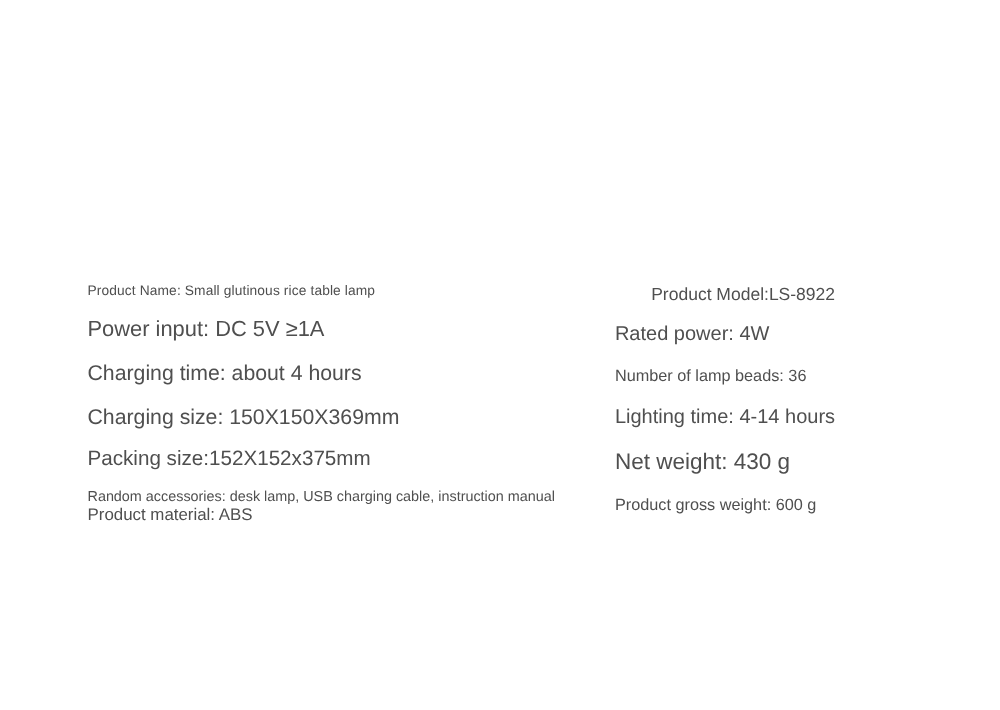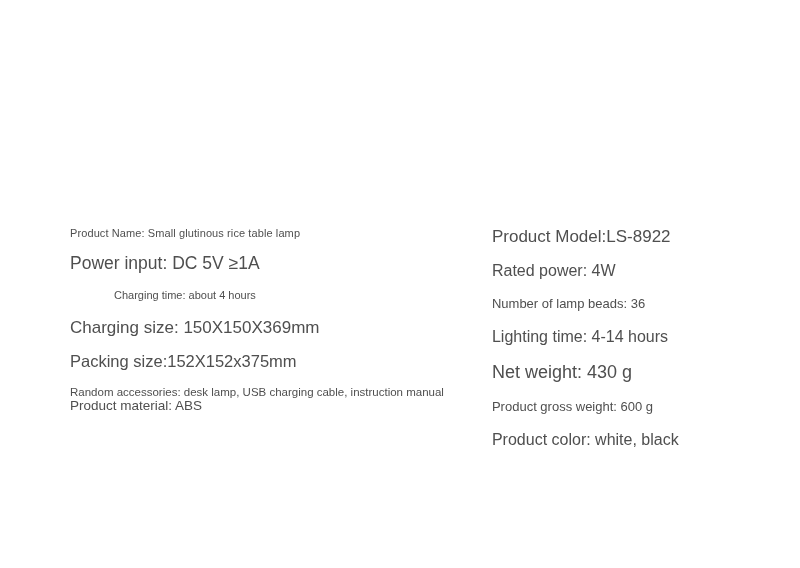--- a/index.html
+++ b/index.html
@@ -82,28 +82,28 @@
   .param-row {
     display: block;
     white-space: nowrap;
     color: #4f4f4f;
     line-height: 1.0;
   }
 
   
   .l0 { font-size: 11px;   margin-top: 0px;  margin-bottom: 16px; letter-spacing: 0.1px; }
   .l1 { font-size: 17.5px; margin-bottom: 17px; }
-  .l2 { font-size: 11px;   margin-bottom: 18px; margin-left: 44px; }
+  .l2 { font-size: 17px;   margin-bottom: 18px; }
   .l3 { font-size: 17px;   margin-bottom: 17px; }
   .l4 { font-size: 16.5px; margin-bottom: 18px; }
   .l5 { font-size: 13.5px; margin-bottom: 19px; }
   .l6 { font-size: 11.5px; margin-bottom: 0px; }
 
   
-  .r0 { font-size: 17px;   margin-top: 0px;  margin-bottom: 18px; }
+  .r0 { font-size: 14px;   margin-top: 0px;  margin-bottom: 18px; text-align: right; }
   .r1 { font-size: 16px;   margin-bottom: 18px; }
   .r2 { font-size: 13px;   margin-bottom: 19px; }
   .r3 { font-size: 16px;   margin-bottom: 18px; }
   .r4 { font-size: 18px;   margin-bottom: 19px; }
   .r5 { font-size: 13px;   margin-bottom: 19px; }
   .r6 { font-size: 16px;   margin-bottom: 0px; }
 </style>
 </head>
 <body>
 
@@ -122,17 +122,16 @@
       <div class="param-row l5">Product material: ABS</div>
     </div>
 
     <div class="col col-right">
       <div class="param-row r0">Product Model:LS-8922</div>
       <div class="param-row r1">Rated power: 4W</div>
       <div class="param-row r2">Number of lamp beads: 36</div>
       <div class="param-row r3">Lighting time: 4-14 hours</div>
       <div class="param-row r4">Net weight: 430 g</div>
       <div class="param-row r5">Product gross weight: 600 g</div>
-      <div class="param-row r6">Product color: white, black</div>
     </div>
 
   </div>
 </div>
 
 </body></html>

